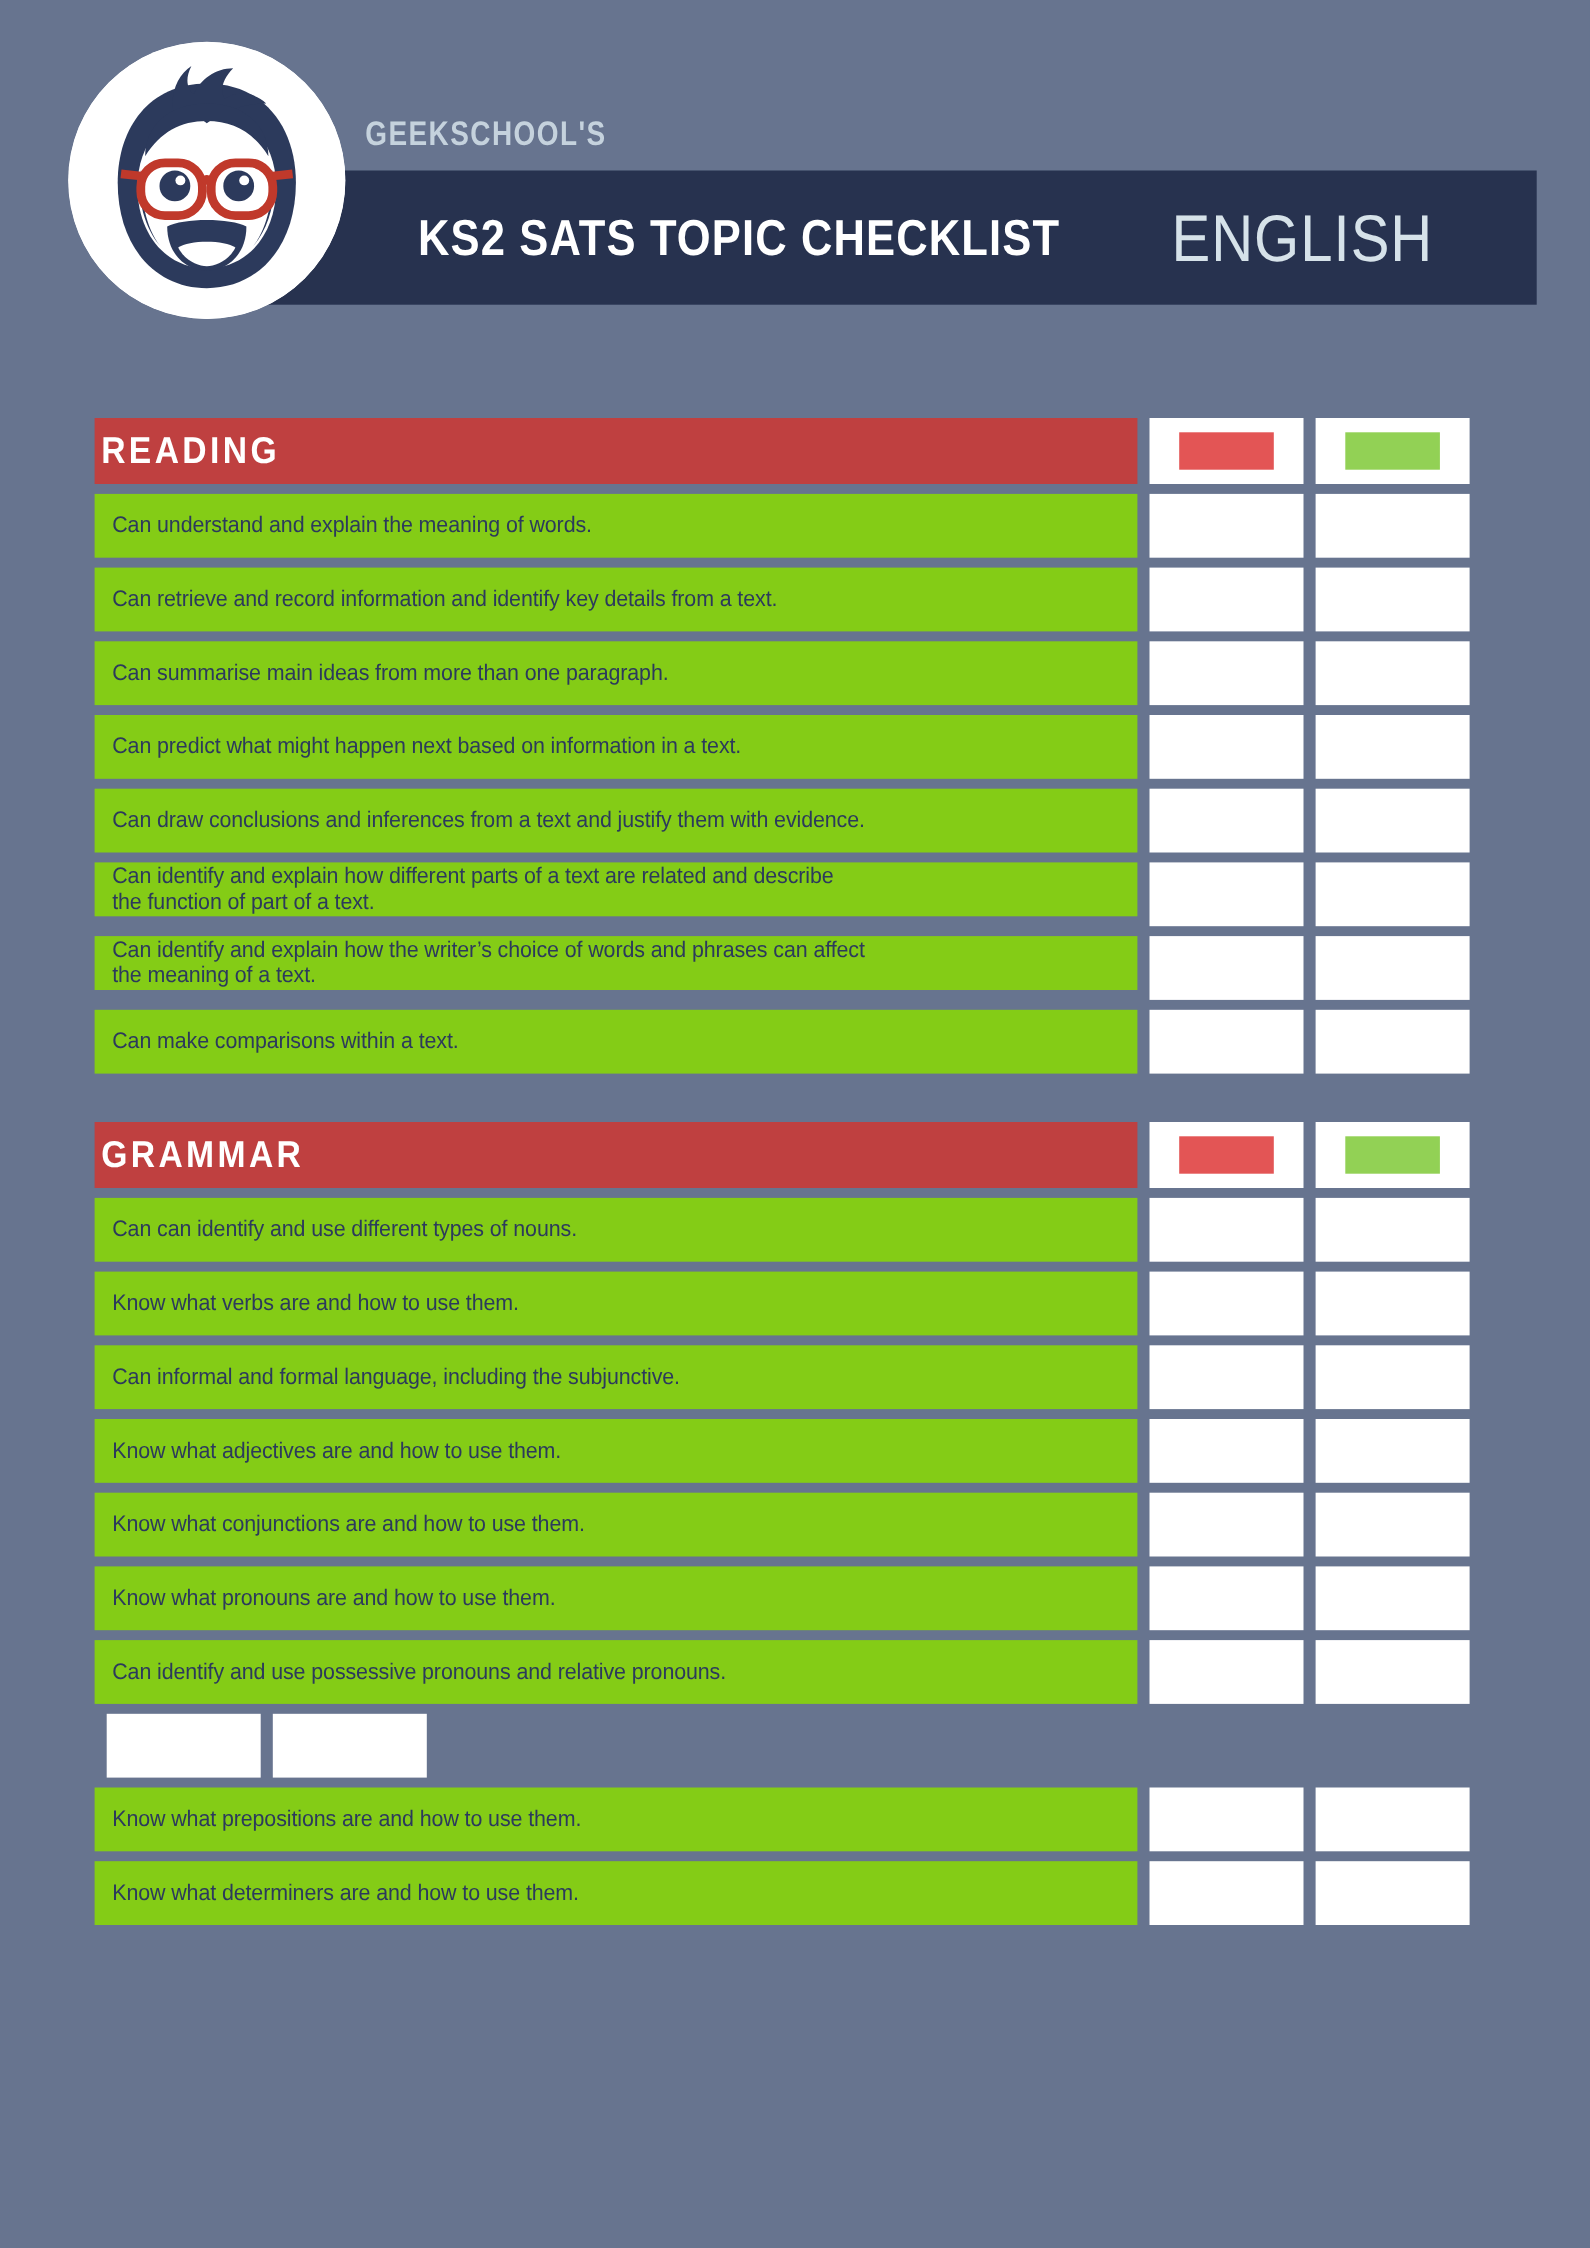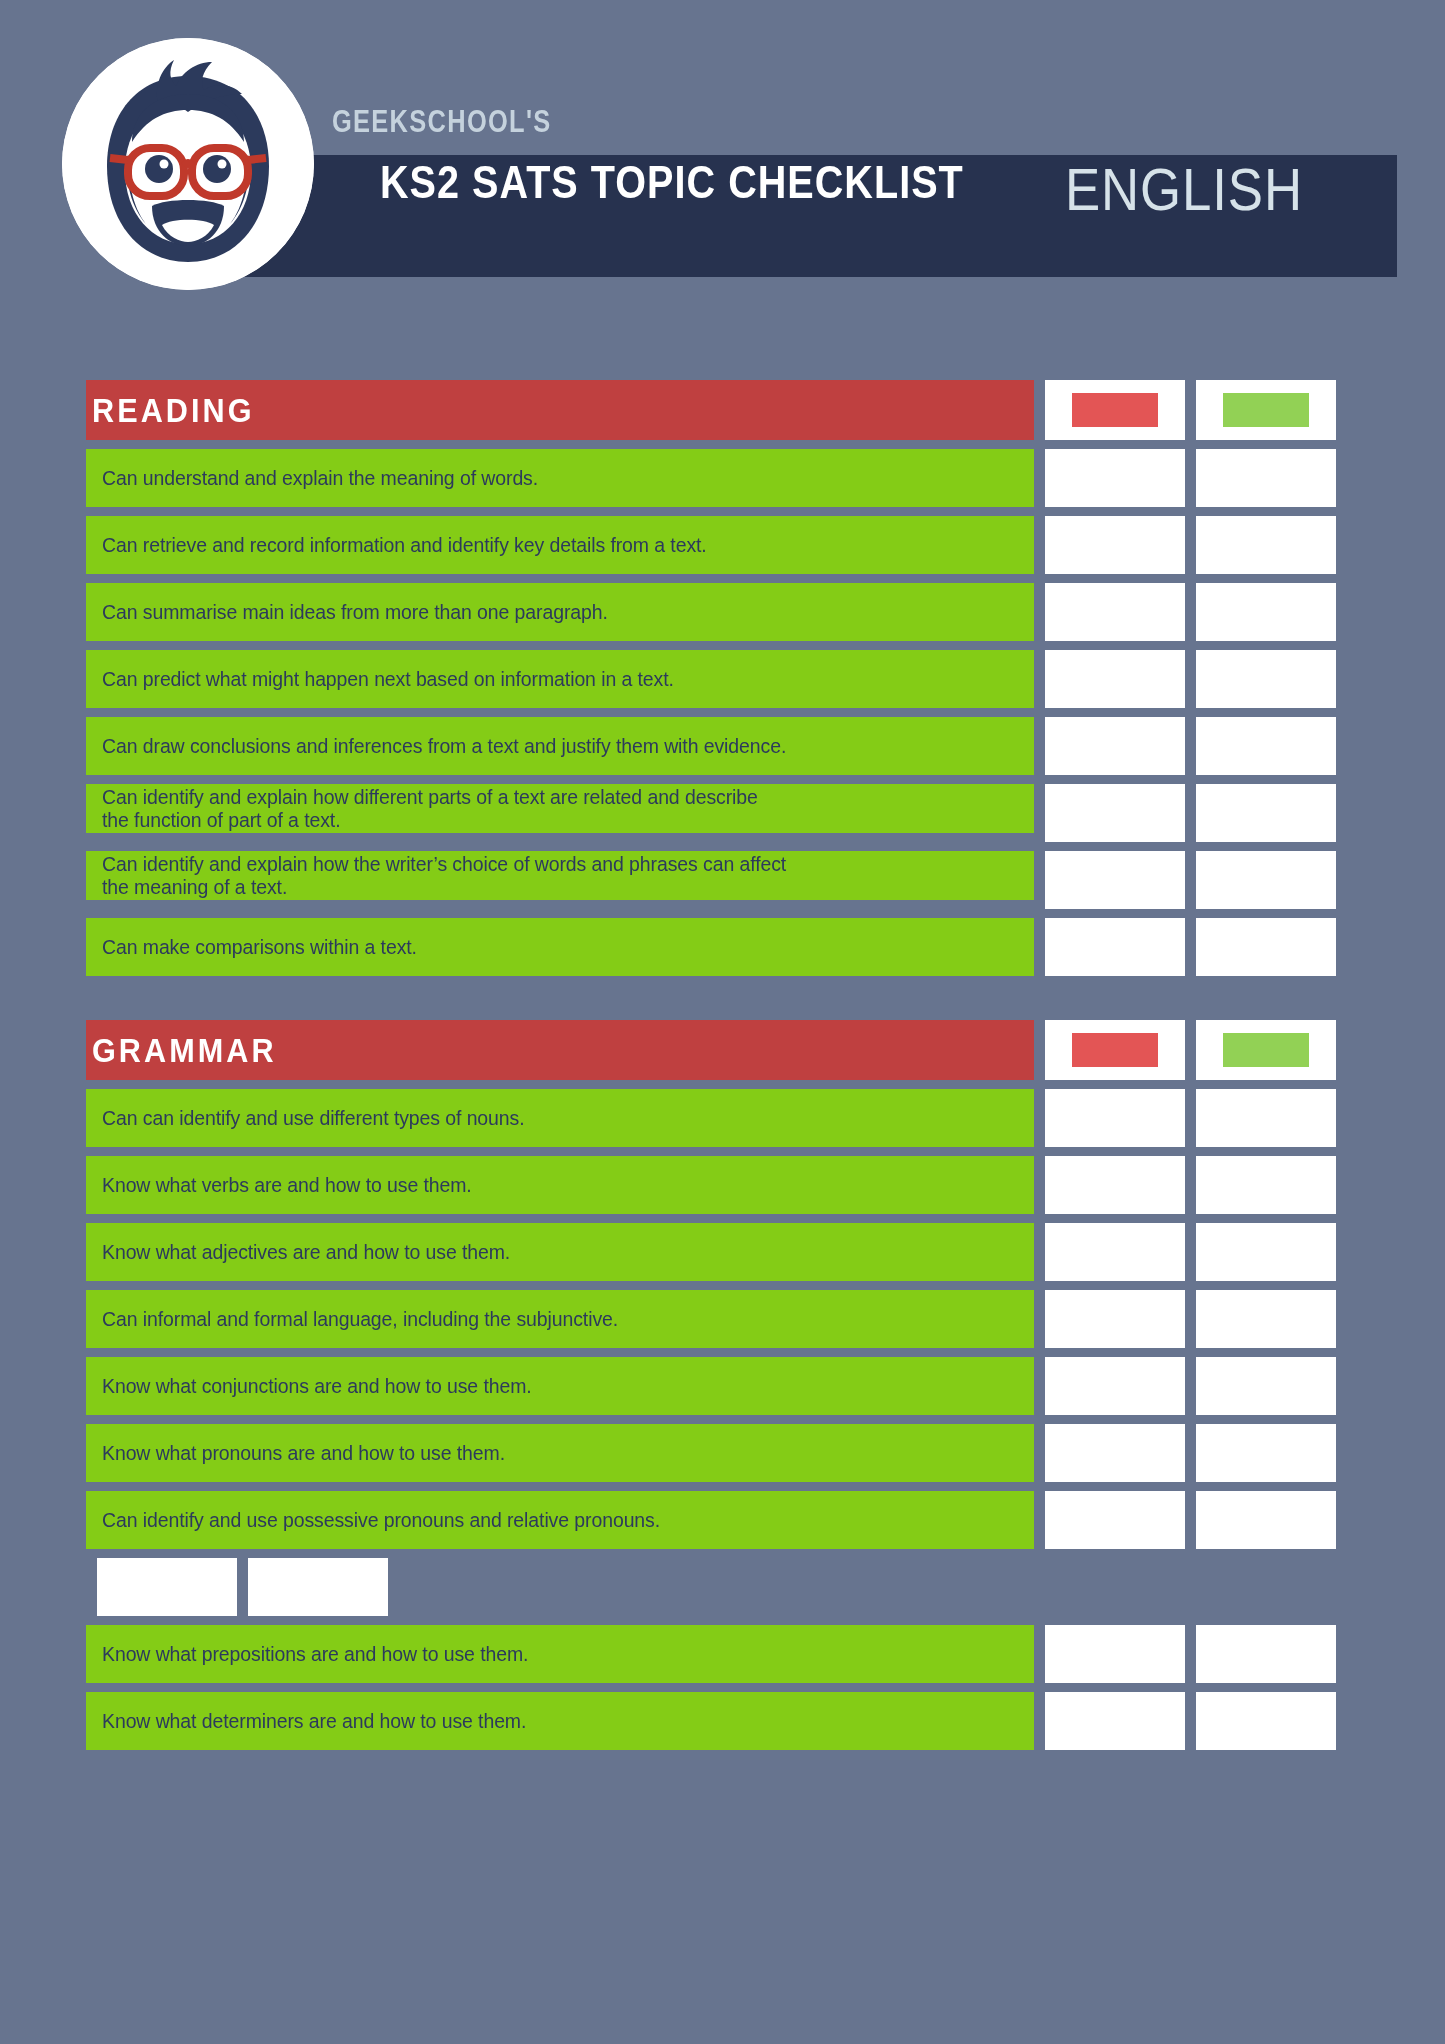--- a/index.html
+++ b/index.html
@@ -60,20 +60,21 @@
   }
 
   .title-bar {
     position: absolute;
     left: 205px;
     top: 155px;
     right: 48px;
     height: 122px;
     background: #27324f;
     display: flex;
+    align-items: center;
     z-index: 2;
   }
   .title-main {
     margin-left: 175px;
     font-size: 46px;
     font-weight: 700;
     letter-spacing: 1.2px;
     color: #ffffff;
     transform: scaleX(0.86);
     transform-origin: left center;
@@ -348,31 +349,31 @@
           <span class="txt">Know what verbs are and how to use them.</span>
         </div>
         <div class="gap"></div>
         <div class="check-cell"></div>
         <div class="gap"></div>
         <div class="check-cell"></div>
       </div>
 
       <div class="row item-row">
         <div class="label-cell">
+          <span class="txt">Can informal and formal language, including the subjunctive.</span>
+        </div>
+        <div class="gap"></div>
+        <div class="check-cell"></div>
+        <div class="gap"></div>
+        <div class="check-cell"></div>
+      </div>
+
+      <div class="row item-row">
+        <div class="label-cell">
           <span class="txt">Know what adjectives are and how to use them.</span>
-        </div>
-        <div class="gap"></div>
-        <div class="check-cell"></div>
-        <div class="gap"></div>
-        <div class="check-cell"></div>
-      </div>
-
-      <div class="row item-row">
-        <div class="label-cell">
-          <span class="txt">Can informal and formal language, including the subjunctive.</span>
         </div>
         <div class="gap"></div>
         <div class="check-cell"></div>
         <div class="gap"></div>
         <div class="check-cell"></div>
       </div>
 
       <div class="row item-row">
         <div class="label-cell">
           <span class="txt">Know what conjunctions are and how to use them.</span>

